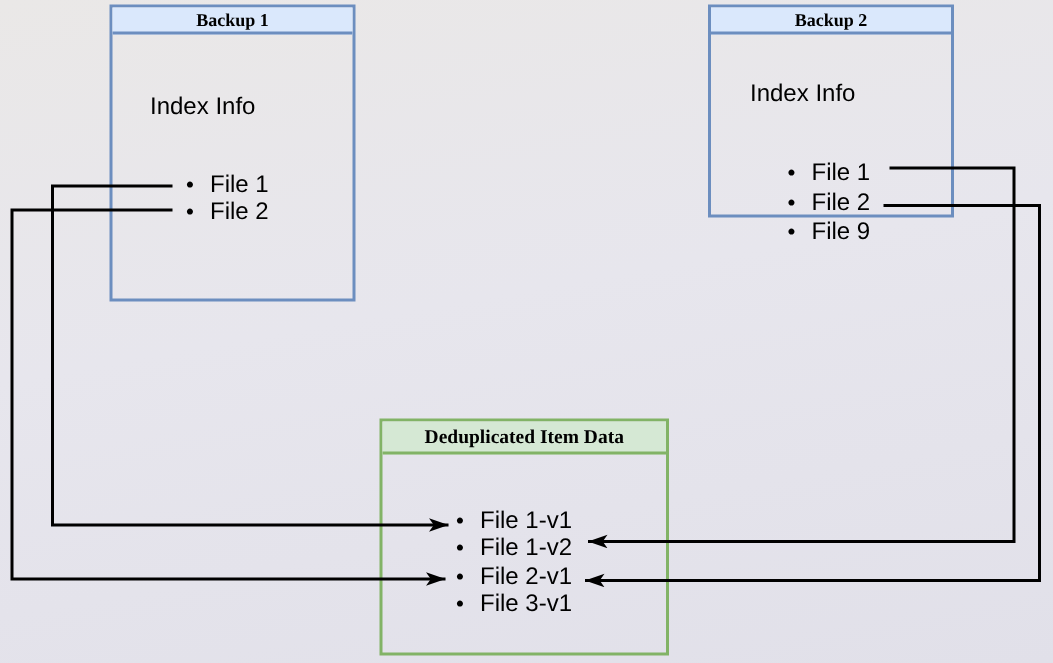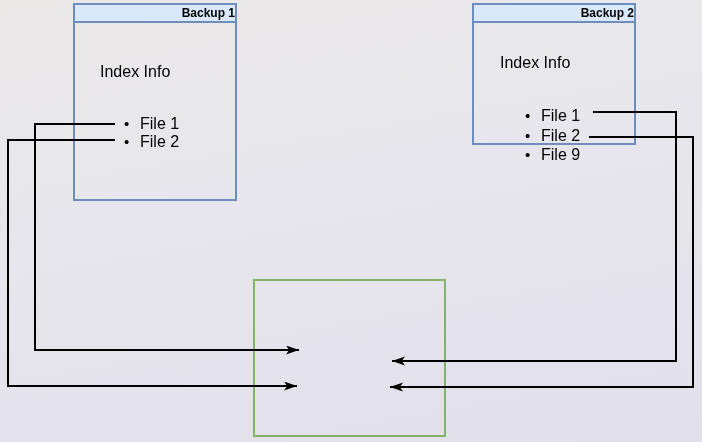--- a/index.html
+++ b/index.html
@@ -18,24 +18,25 @@
     position: absolute;
     border: 2px solid;
     box-sizing: border-box;
     background: transparent;
   }
   .box.blue  { border-color: #6c8ebf; }
   .box.green { border-color: #82b366; }
   .box-header {
     display: flex;
     align-items: center;
-    justify-content: flex-end;
+    justify-content: center;
     font-weight: bold;
     border-bottom: 2px solid;
     box-sizing: border-box;
+    font-family: Liberation Serif, serif;
   }
   .blue  .box-header { background: #dae8fc; border-color: #6c8ebf; height: 18px; font-size: 12px; }
   .green .box-header { background: #d5e8d4; border-color: #82b366; height: 22px; font-size: 13px; }
   .index-label {
     position: absolute;
     font-size: 16px;
     white-space: nowrap;
   }
   ul.file-list {
     position: absolute;
@@ -93,20 +94,29 @@
     </div>
     <div class="index-label">Index Info</div>
     <ul class="file-list">
         <li>File 1</li>
         <li>File 2</li>
         <li>File 9</li>
       </ul>
   </div>
 
   <div class="box green" id="dedup-box">
+    <div class="box-header">
+      <span>Deduplicated Item Data</span>
+    </div>
+    <ul class="file-list">
+        <li>File 1-v1</li>
+        <li>File 1-v2</li>
+        <li>File 2-v1</li>
+        <li>File 3-v1</li>
+      </ul>
   </div>
 
   <svg id="edges" viewBox="0 0 702 442" xmlns="http://www.w3.org/2000/svg">
     <defs>
       <marker id="arrow" markerUnits="userSpaceOnUse" markerWidth="14" markerHeight="10" refX="13" refY="4.5" orient="auto">
         <path d="M0,0 L13,4.5 L0,9 L3.2,4.5 Z" fill="#000"></path>
       </marker>
     </defs>
   <polyline points="115,124 35,124 35,350 299,350" fill="none" stroke="#000000" stroke-width="2" marker-end="url(#arrow)"></polyline>
       <polyline points="115,140 8,140 8,386 297,386" fill="none" stroke="#000000" stroke-width="2" marker-end="url(#arrow)"></polyline>

